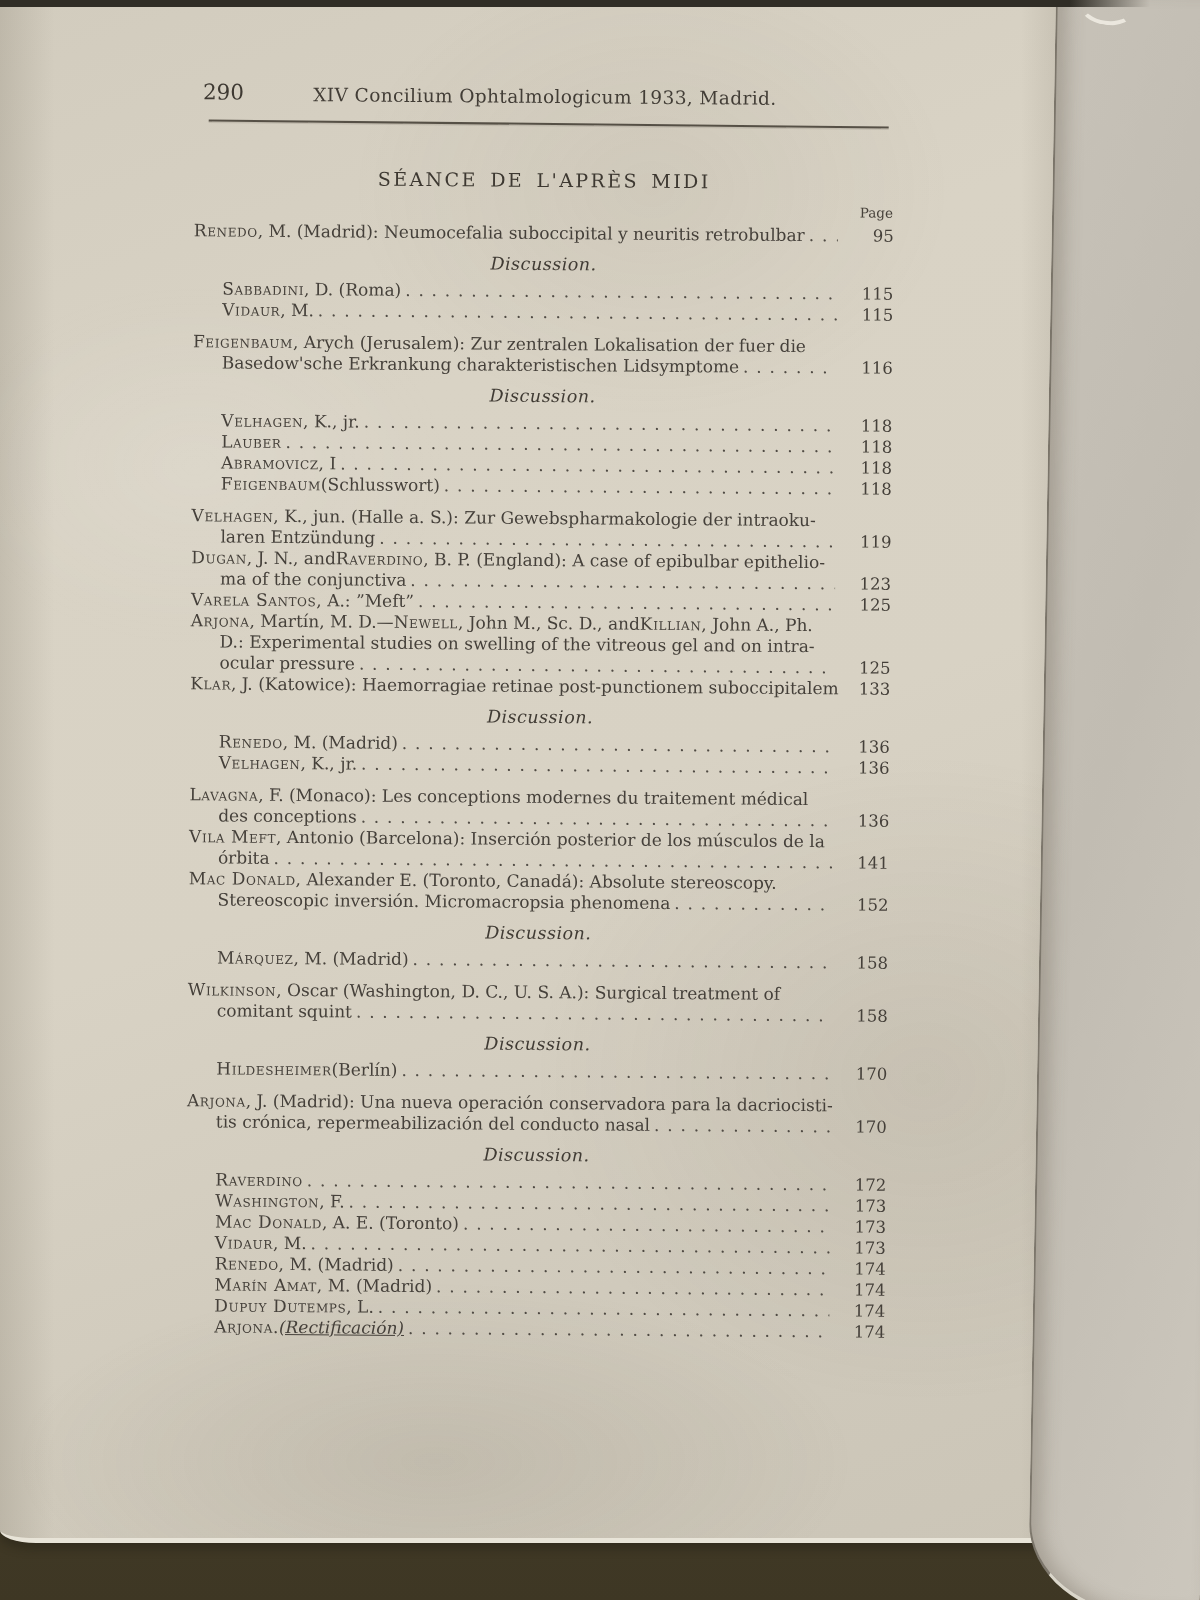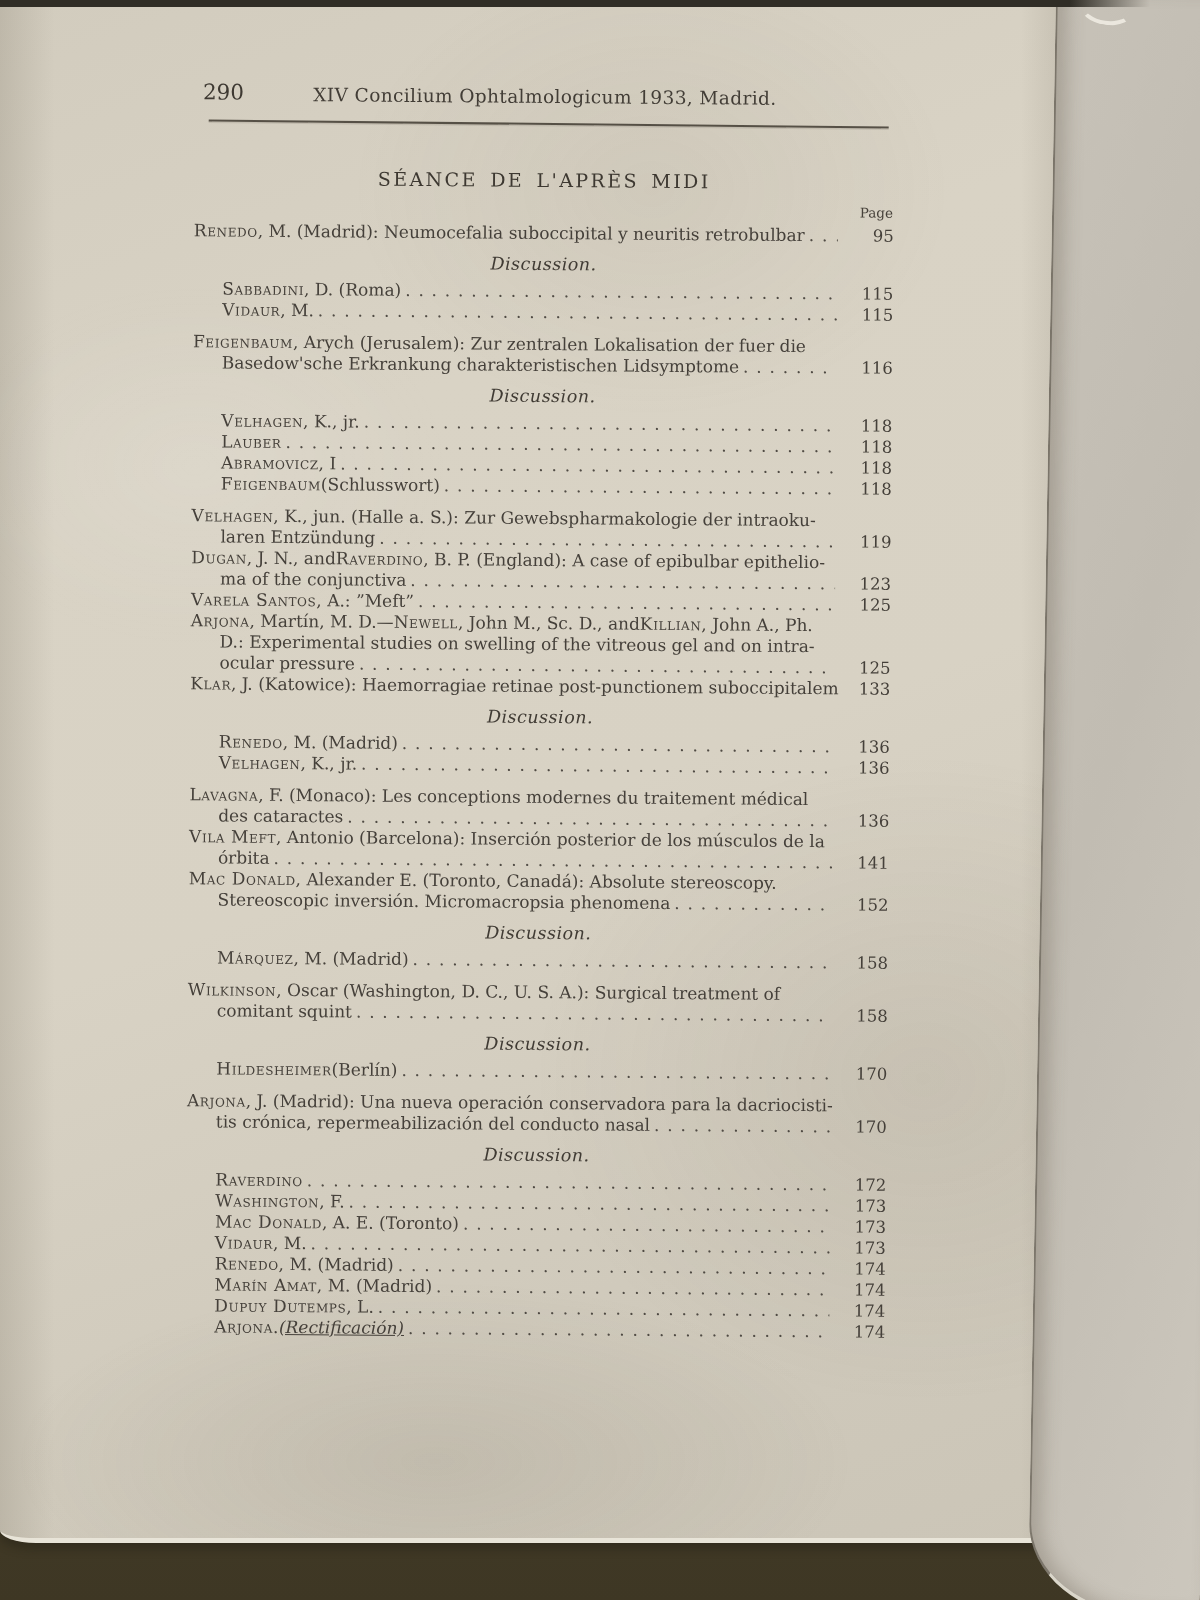--- a/index.html
+++ b/index.html
@@ -216,21 +216,21 @@
               <span class="leader">. . . . . . . . . . . . . . . . . . . . . . . . . . . . . . . . . . . . . . . . . . . . . . . . . . . . . . . . . . . . . . . . . . . . . . . . . . . . . . . . . . . . . . . . . . . . . . . . . . . . . . . . . . . . . . . . . . . . . . . . . . . . . . . . . . . . . . . . . . . . . . . . . . . . . . . . . . . . . . . . </span>
               <span class="pg">136</span>
             </div>
           </div>
           <div class="item gap">
             <div class="ln">
               <span class="sc">Lavagna</span>
               <span>, F. (Monaco): Les conceptions modernes du traitement médical</span>
             </div>
             <div class="ln cont">
-              <span>des cataractes</span>
+              <span>des conceptions</span>
               <span class="leader">. . . . . . . . . . . . . . . . . . . . . . . . . . . . . . . . . . . . . . . . . . . . . . . . . . . . . . . . . . . . . . . . . . . . . . . . . . . . . . . . . . . . . . . . . . . . . . . . . . . . . . . . . . . . . . . . . . . . . . . . . . . . . . . . . . . . . . . . . . . . . . . . . . . . . . . . . . . . . . . . </span>
               <span class="pg">136</span>
             </div>
           </div>
           <div class="item">
             <div class="ln">
               <span class="sc">Vila Meft</span>
               <span>, Antonio (Barcelona): Inserción posterior de los músculos de la</span>
             </div>
             <div class="ln cont">

